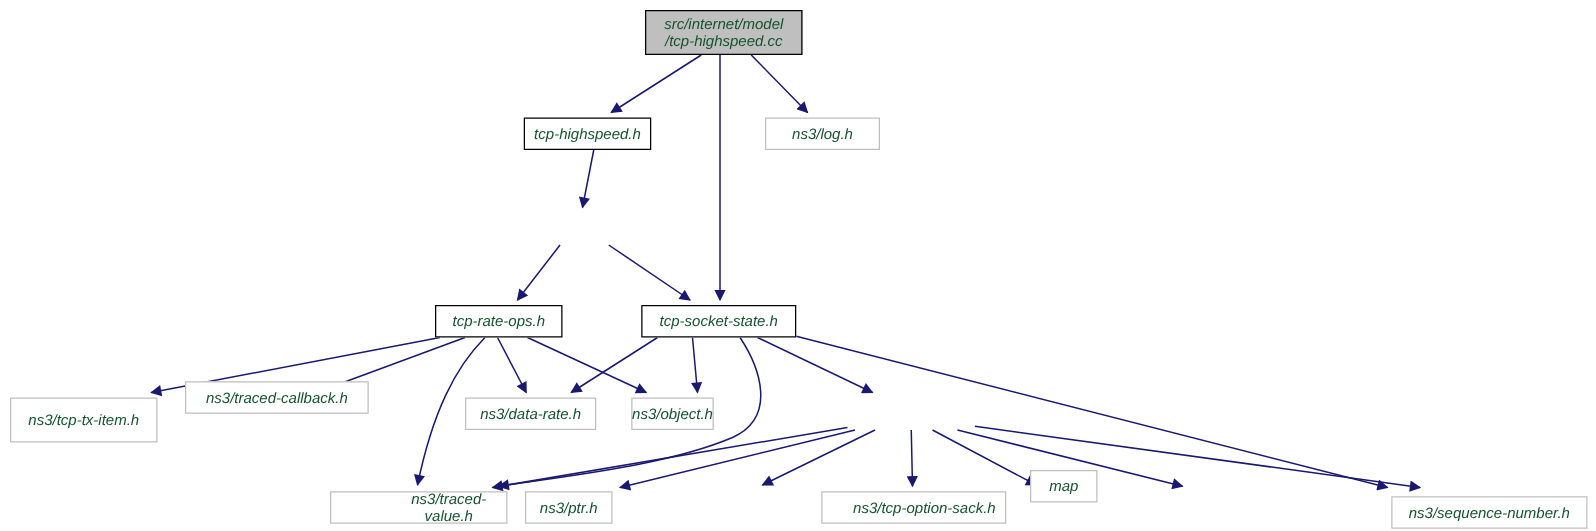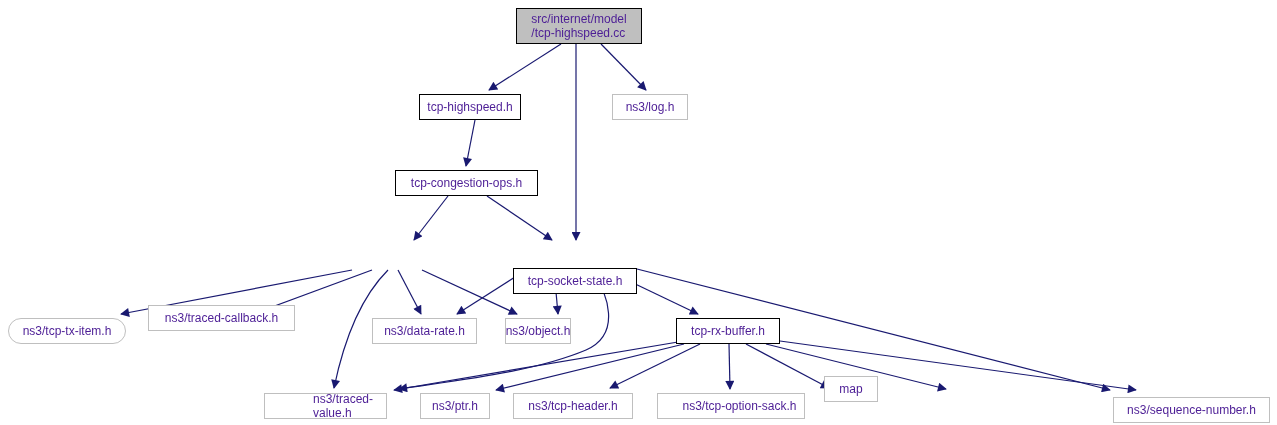--- a/index.html
+++ b/index.html
@@ -29,27 +29,29 @@
     width: 1277px;
     height: 425px;
     pointer-events: none;
   }
   .gnode {
     position: absolute;
     box-sizing: border-box;
     display: flex;
     align-items: center;
     justify-content: center;
+    text-align: center;
     font-size: 12px;
     line-height: 14px;
-    color: #4c1d95;
+    color: #14532d;
     background: #ffffff;
     white-space: pre-line;
     pointer-events: auto;
     cursor: default;
+    font-style: italic;
   }
   .gnode.source {
     background: #bfbfbf;
     border: 1px solid #000000;
   }
   .gnode.internal {
     background: #ffffff;
     border: 1px solid #000000;
     cursor: pointer;
   }
@@ -96,28 +98,26 @@
         <path d="M729,344 L730,389" class="edge" marker-end="url(#arrowhead)"></path>
         <path d="M746,344 L829,388" class="edge" marker-end="url(#arrowhead)"></path>
         <path d="M766,344 L946,389" class="edge" marker-end="url(#arrowhead)"></path>
         <path d="M780,341 L1136,390" class="edge" marker-end="url(#arrowhead)"></path>
       </g>
   </svg>
   <div id="node-layer">
       <div class="gnode source" style="left: 516px; top: 8px; width: 126px; height: 36px;">src/internet/model
 /tcp-highspeed.cc</div>
       <div class="gnode internal" style="left: 419px; top: 94px; width: 102px; height: 26px;">tcp-highspeed.h</div>
-      <div class="gnode external" style="left: 612px; top: 94px; width: 76px; height: 26px;">ns3/log.h</div>
-      <div class="gnode internal" style="left: 395px; top: 170px; width: 143px; height: 26px;">tcp-congestion-ops.h</div>
-      <div class="gnode internal" style="left: 513px; top: 244px; width: 124px; height: 26px; margin-top: 24px;">tcp-socket-state.h</div>
-      <div class="gnode external" style="left: 8px; top: 318px; width: 118px; height: 26px; border-radius: 13px;">ns3/tcp-tx-item.h</div>
+      <div class="gnode external" style="left: 612px; top: 94px; width: 92px; height: 26px;">ns3/log.h</div>
+      <div class="gnode internal" style="left: 348px; top: 244px; width: 102px; height: 26px;">tcp-rate-ops.h</div>
+      <div class="gnode internal" style="left: 513px; top: 244px; width: 124px; height: 26px;">tcp-socket-state.h</div>
+      <div class="gnode external" style="left: 8px; top: 318px; width: 118px; height: 36px;">ns3/tcp-tx-item.h</div>
       <div class="gnode external" style="left: 148px; top: 305px; width: 147px; height: 26px;">ns3/traced-callback.h</div>
       <div class="gnode external" style="left: 372px; top: 318px; width: 105px; height: 26px;">ns3/data-rate.h</div>
       <div class="gnode external" style="left: 505px; top: 318px; width: 66px; height: 26px;">ns3/object.h</div>
-      <div class="gnode internal" style="left: 676px; top: 318px; width: 104px; height: 26px;">tcp-rx-buffer.h</div>
-      <div class="gnode external" style="left: 264px; top: 393px; width: 123px; height: 26px; padding-left: 48px;">ns3/traced-value.h</div>
+      <div class="gnode external" style="left: 264px; top: 393px; width: 142px; height: 26px; padding-left: 48px;">ns3/traced-value.h</div>
       <div class="gnode external" style="left: 420px; top: 393px; width: 70px; height: 26px;">ns3/ptr.h</div>
-      <div class="gnode external" style="left: 513px; top: 393px; width: 120px; height: 26px;">ns3/tcp-header.h</div>
       <div class="gnode external" style="left: 657px; top: 393px; width: 148px; height: 26px; padding-left: 17px;">ns3/tcp-option-sack.h</div>
       <div class="gnode external" style="left: 824px; top: 376px; width: 54px; height: 26px;">map</div>
       <div class="gnode external" style="left: 1113px; top: 397px; width: 157px; height: 26px;">ns3/sequence-number.h</div>
     </div>
 </div>
 
 </body></html>

